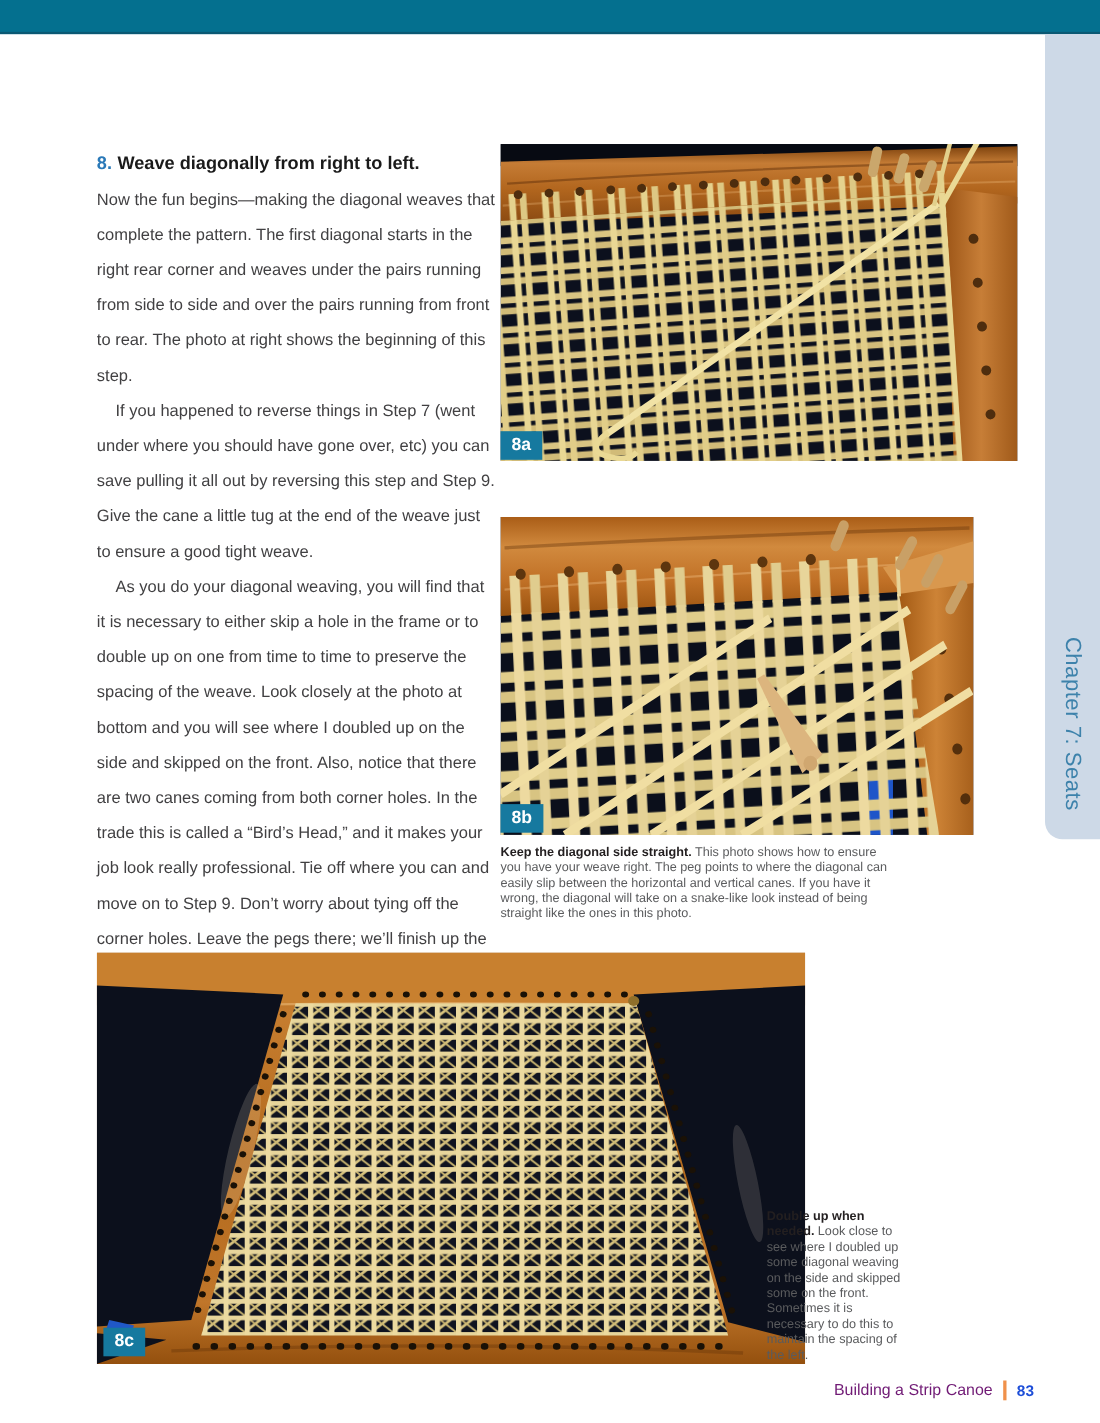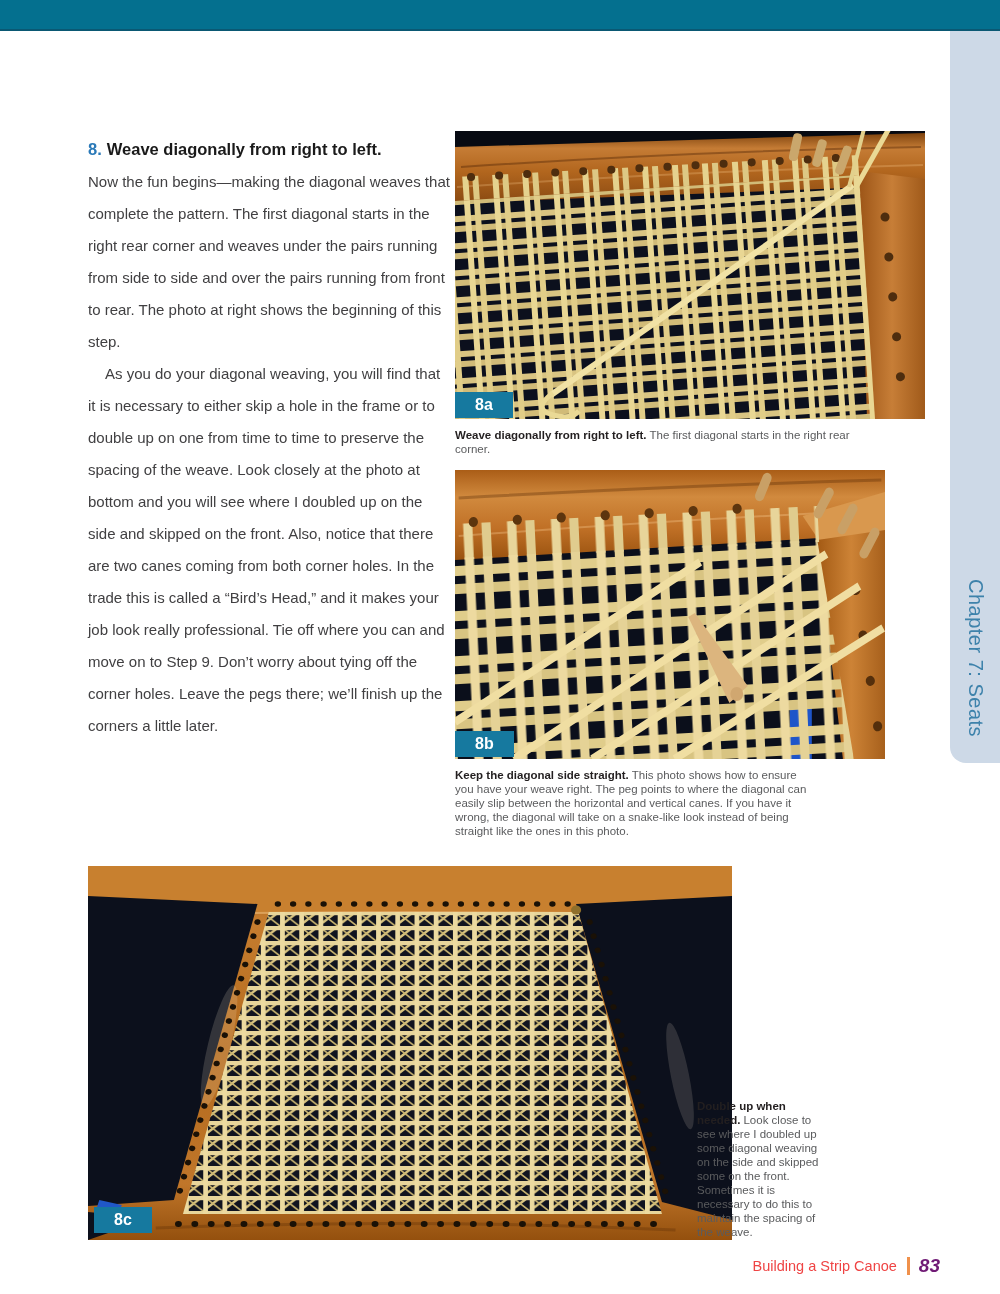--- a/index.html
+++ b/index.html
@@ -21,52 +21,53 @@
   .step-title{font-weight:bold;}
   .article p{margin:0;font-size:15px;line-height:32px;}
   .article p.indent{text-indent:17px;}
 
   .fig{position:absolute;margin:0;}
   #fig8a{left:455px;top:131px;width:470px;height:288px;}
   #fig8b{left:455px;top:470px;width:430px;height:289px;}
   #fig8c{left:88px;top:866px;width:644px;height:374px;}
   .fig svg{display:block;width:100%;height:100%;}
   .badge{position:absolute;background:#16799f;color:#ffffff;font-weight:bold;
-         font-size:16px;line-height:1.2;padding:3px 20px 4px;}
+         font-size:16px;line-height:1.2;padding:3px 10px 4px;}
   #fig8a .badge{left:0;bottom:1px;}
   #fig8b .badge{left:0;bottom:2px;}
   #fig8c .badge{left:6px;bottom:7px;}
 
   .caption{position:absolute;font-size:11.5px;line-height:14px;color:#5a5b5d;}
   .cap-lead{font-weight:bold;color:#231f20;margin-right:3px;}
   #cap8a{left:455px;top:428px;width:400px;}
   #cap8b{left:455px;top:768px;width:362px;}
   #cap8c{left:697px;top:1099px;width:126px;}
 
   .footer{position:absolute;top:1255px;right:60px;display:flex;align-items:center;}
-  .book-title{font-size:14.5px;color:#ef4444;}
+  .book-title{font-size:14.5px;color:#701a75;}
   .footer-sep{width:3px;height:18px;background:#f0914b;margin:0 9px 0 10px;}
-  .page-number{font-size:19px;font-weight:bold;color:#701a75;font-style:italic;}
+  .page-number{font-size:14px;font-weight:bold;color:#1d4ed8;}
 </style>
 </head>
 <body>
 
 <div class="page">
 
   <div class="topbar"></div>
 
   <div class="chapter-tab">
     <span class="chapter-tab-label">Chapter 7: Seats</span>
   </div>
 
   <div class="article">
     <h2 class="step-heading">
       <span class="step-number">8.</span><span class="step-title">Weave diagonally from right to left.</span>
     </h2>
     <p>Now the fun begins—making the diagonal weaves that complete the pattern. The first diagonal starts in the right rear corner and weaves under the pairs running from side to side and over the pairs running from front to rear. The photo at right shows the beginning of this step.</p>
+    <p class="indent">If you happened to reverse things in Step 7 (went under where you should have gone over, etc) you can save pulling it all out by reversing this step and Step 9. Give the cane a little tug at the end of the weave just to ensure a good tight weave.</p>
     <p class="indent">As you do your diagonal weaving, you will find that it is necessary to either skip a hole in the frame or to double up on one from time to time to preserve the spacing of the weave. Look closely at the photo at bottom and you will see where I doubled up on the side and skipped on the front. Also, notice that there are two canes coming from both corner holes. In the trade this is called a “Bird’s Head,” and it makes your job look really professional. Tie off where you can and move on to Step 9. Don’t worry about tying off the corner holes. Leave the pegs there; we’ll finish up the corners a little later.</p>
   </div>
 
   <figure class="fig" id="fig8a">
     <svg viewBox="0 0 470 288" preserveAspectRatio="none">
       <defs>
         <linearGradient id="wdA" x1="0" y1="0" x2="0" y2="1">
           <stop offset="0" stop-color="#7e430e"></stop>
             <stop offset="0.22" stop-color="#c57c35"></stop>
           <stop offset="0.55" stop-color="#b2661e"></stop>
@@ -103,23 +104,20 @@
       <path d="M400,58 L436,-6" stroke="#ead995" stroke-width="5" fill="none"></path>
       <path d="M394,56 L410,-6" stroke="#e2d08c" stroke-width="4" fill="none"></path>
       <g fill="#caa76c">
         <rect x="336" y="2" width="9" height="28" rx="4" transform="rotate(12 340 16)"></rect>
         <rect x="360" y="8" width="9" height="28" rx="4" transform="rotate(16 364 22)"></rect>
         <rect x="384" y="14" width="9" height="30" rx="4" transform="rotate(20 388 29)"></rect>
       </g>
     </svg>
     <span class="badge">8a</span>
   </figure>
-  <div class="caption" id="cap8a">
-    <span class="cap-lead">Weave diagonally from right to left.</span><span class="cap-body">The first diagonal starts in the right rear corner.</span>
-  </div>
 
   <figure class="fig" id="fig8b">
     <svg viewBox="0 0 470 289" preserveAspectRatio="none">
       <defs>
         <linearGradient id="wdB" x1="0" y1="0" x2="0" y2="1">
           <stop offset="0" stop-color="#aa5d17"></stop>
             <stop offset="0.3" stop-color="#d18a3e"></stop>
           <stop offset="0.65" stop-color="#c07026"></stop>
             <stop offset="1" stop-color="#99520f"></stop>
         </linearGradient>
@@ -202,21 +200,21 @@
       <polygon points="160,46 434,46 508,348 84,348" fill="url(#cnC)"></polygon>
       <line x1="168" y1="38" x2="436" y2="38" stroke="#1a1106" stroke-width="5.5" stroke-linecap="round" stroke-dasharray="0.1 13.4"></line>
       <line x1="80" y1="358" x2="512" y2="358" stroke="#1a1106" stroke-width="6" stroke-linecap="round" stroke-dasharray="0.1 14.4"></line>
       <line x1="150" y1="56" x2="78" y2="338" stroke="#1a1106" stroke-width="5.5" stroke-linecap="round" stroke-dasharray="0.1 14.5"></line>
       <line x1="444" y1="56" x2="514" y2="338" stroke="#1a1106" stroke-width="5.5" stroke-linecap="round" stroke-dasharray="0.1 14.5"></line>
       <circle cx="432" cy="44" r="4.5" fill="#8f6f2b"></circle>
     </svg>
     <span class="badge">8c</span>
   </figure>
   <div class="caption" id="cap8c">
-    <span class="cap-lead">Double up when needed.</span><span class="cap-body">Look close to see where I doubled up some diagonal weaving on the side and skipped some on the front. Sometimes it is necessary to do this to maintain the spacing of the weave.</span>
+    <span class="cap-lead">Double up when needed.</span><span class="cap-body">Look close to see where I doubled up some diagonal weaving on the side and skipped some on the front. Sometimes it is necessary to do this to maintain the spacing of the left.</span>
   </div>
 
   <div class="footer">
     <span class="book-title">Building a Strip Canoe</span>
     <span class="footer-sep"></span>
     <span class="page-number">83</span>
   </div>
 
 </div>
 

